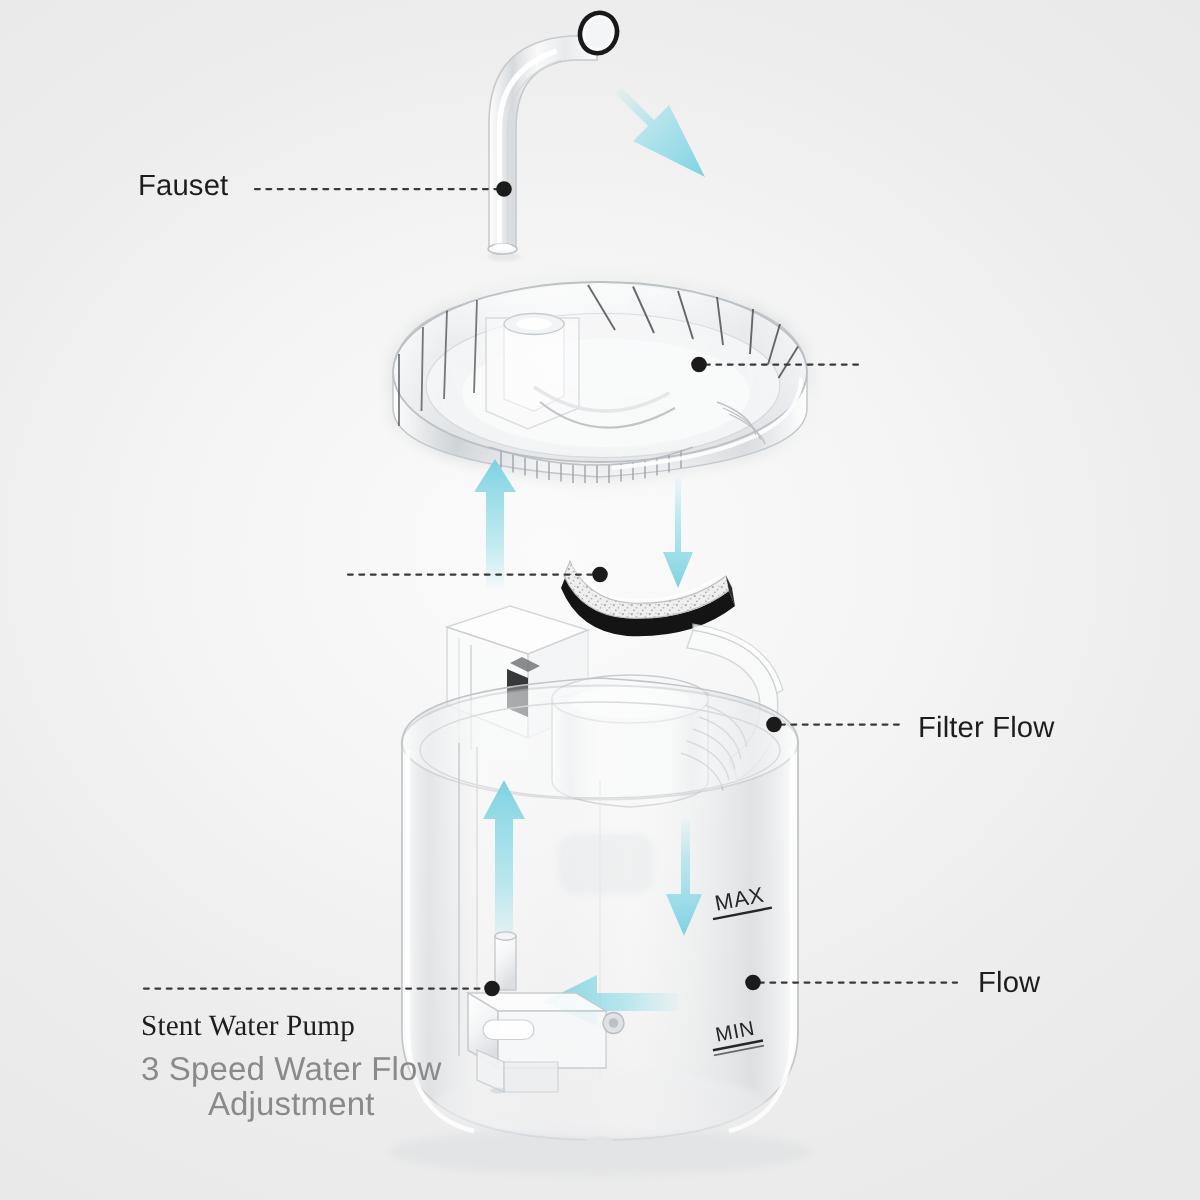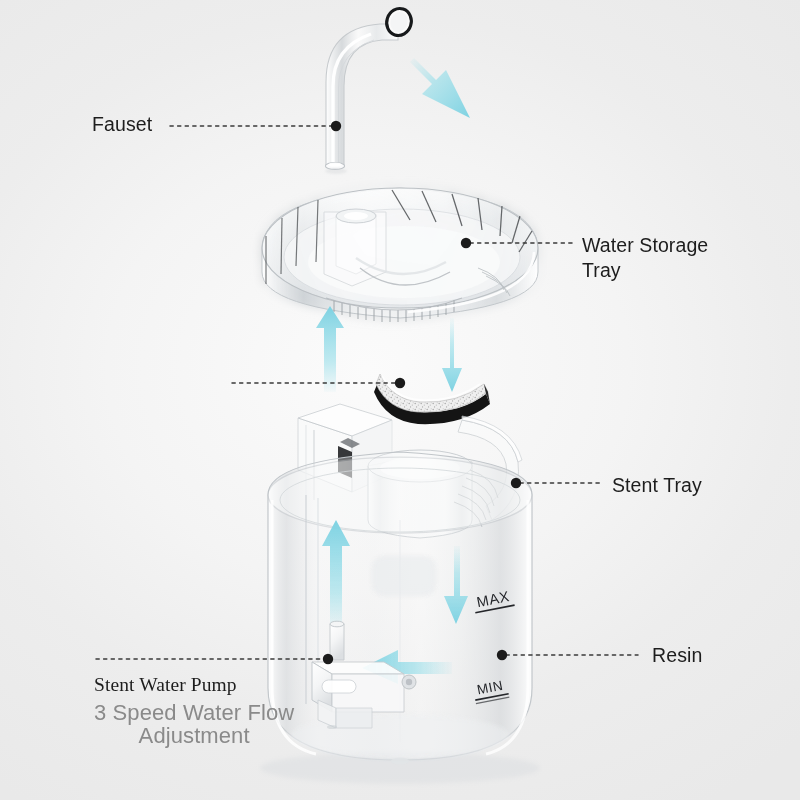--- a/index.html
+++ b/index.html
@@ -387,26 +387,24 @@
       <circle cx="466" cy="243" r="5.2"></circle>
       <circle cx="400" cy="383" r="5.2"></circle>
       <circle cx="516" cy="483" r="5.2"></circle>
       <circle cx="502" cy="655" r="5.2"></circle>
       <circle cx="328" cy="659" r="5.2"></circle>
     </g>
   </svg>
 
   <div class="label label-left" id="lbl-fauset">Fauset</div>
 
-  <div class="label label-right" id="lbl-storage">Water Storage
-Tray</div>
-
-
-  <div class="label label-right" id="lbl-filter-tray">Stent Tray</div>
-
-  <div class="label label-right" id="lbl-bowl">Resin</div>
+
+
+  <div class="label label-right" id="lbl-filter-tray">Filter Flow</div>
+
+  <div class="label label-right" id="lbl-bowl">Flow</div>
 
   <div class="label label-left" id="lbl-pump">Stent Water Pump</div>
 
   <div class="label label-left sub" id="lbl-pump-sub">3 Speed Water Flow
 Adjustment</div>
 
 </div>
 
 </body></html>

